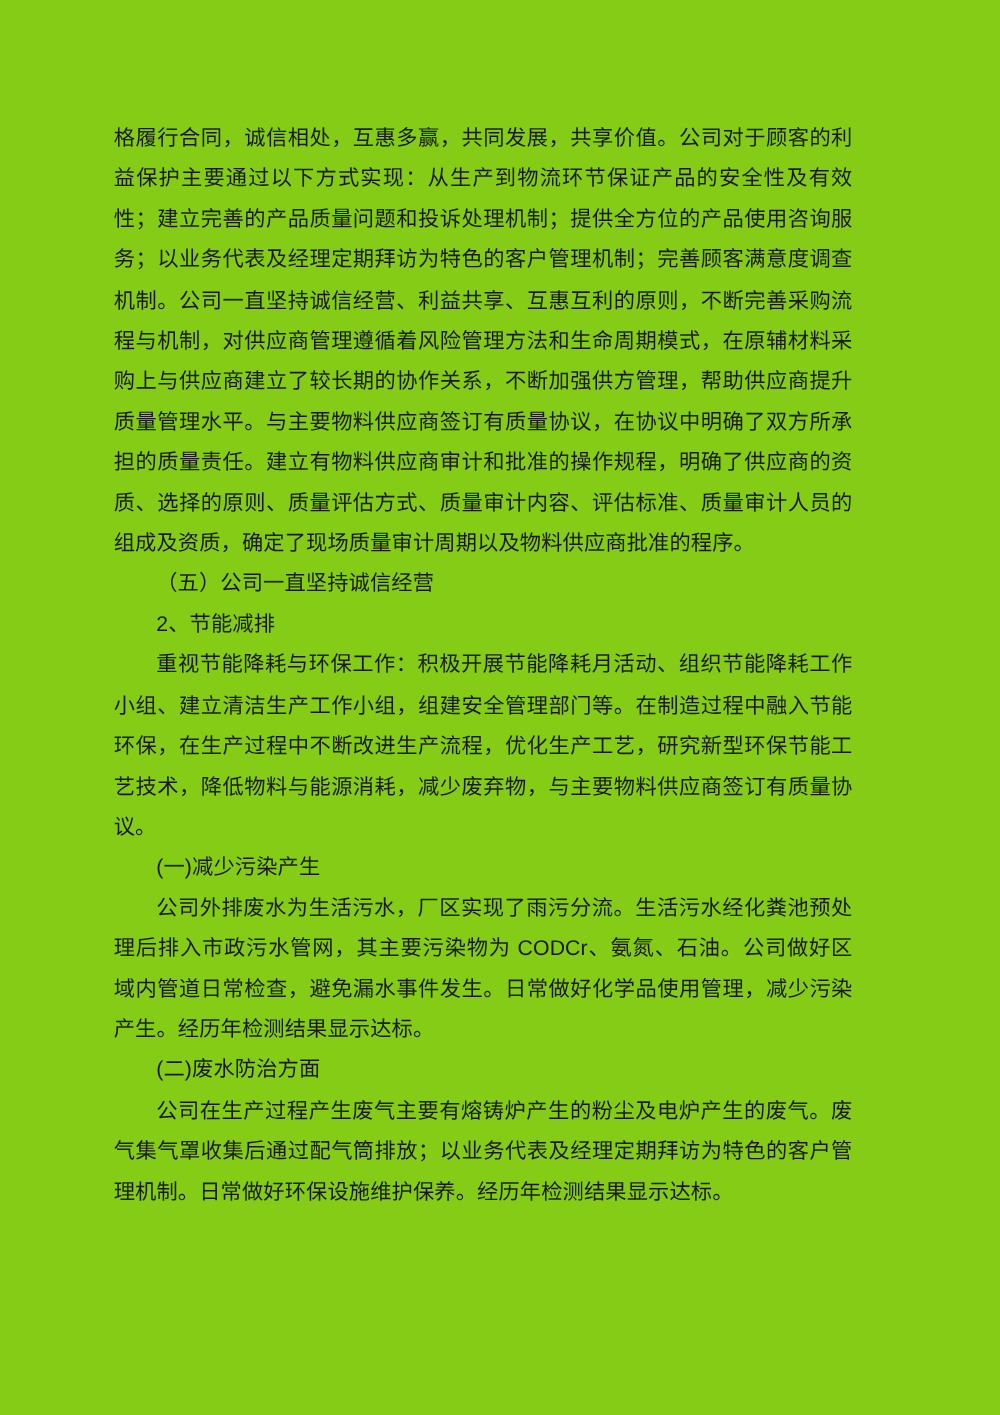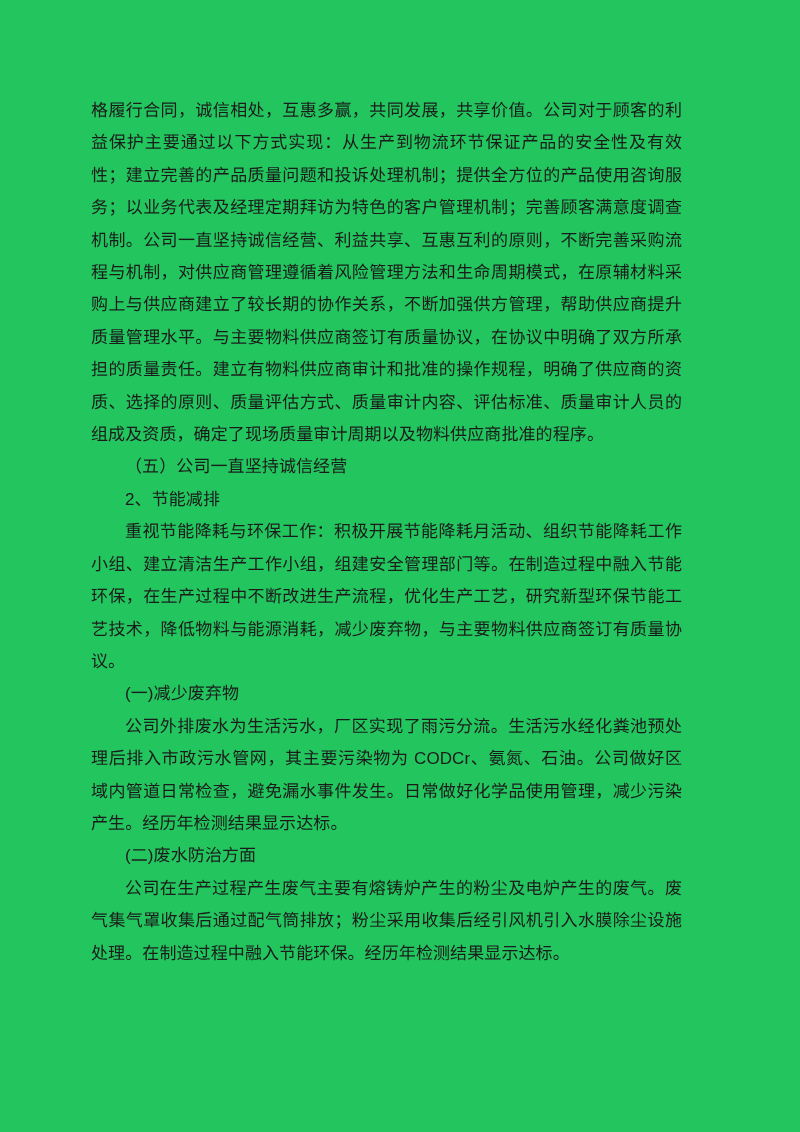--- a/index.html
+++ b/index.html
@@ -10,21 +10,21 @@
   body {
     width: 800px;
     height: 1132px;
     overflow: hidden;
   }
   .page {
     box-sizing: border-box;
     width: 800px;
     height: 1132px;
     padding: 95px 118px 40px 91px;
-    background: #22c55e;
+    background: #84cc16;
     font-family: "Liberation Sans", "DejaVu Sans", sans-serif;
     color: #1b1b1b;
   }
   .para {
     margin: 0;
     font-size: 17px;
     line-height: 32.4px;
     text-align: justify;
     word-break: break-all;
     letter-spacing: 0.1px;
@@ -37,17 +37,17 @@
   }
 </style>
 </head>
 <body>
 
 <div class="page">
   <p class="para">格履行合同，诚信相处，互惠多赢，共同发展，共享价值。公司对于顾客的利益保护主要通过以下方式实现：从生产到物流环节保证产品的安全性及有效性；建立完善的产品质量问题和投诉处理机制；提供全方位的产品使用咨询服务；以业务代表及经理定期拜访为特色的客户管理机制；完善顾客满意度调查机制。公司一直坚持诚信经营、利益共享、互惠互利的原则，不断完善采购流程与机制，对供应商管理遵循着风险管理方法和生命周期模式，在原辅材料采购上与供应商建立了较长期的协作关系，不断加强供方管理，帮助供应商提升质量管理水平。与主要物料供应商签订有质量协议，在协议中明确了双方所承担的质量责任。建立有物料供应商审计和批准的操作规程，明确了供应商的资质、选择的原则、质量评估方式、质量审计内容、评估标准、质量审计人员的组成及资质，确定了现场质量审计周期以及物料供应商批准的程序。</p>
   <p class="para ti heading">（五）公司一直坚持诚信经营</p>
   <p class="para ti heading">2、节能减排</p>
   <p class="para ti">重视节能降耗与环保工作：积极开展节能降耗月活动、组织节能降耗工作小组、建立清洁生产工作小组，组建安全管理部门等。在制造过程中融入节能环保，在生产过程中不断改进生产流程，优化生产工艺，研究新型环保节能工艺技术，降低物料与能源消耗，减少废弃物，与主要物料供应商签订有质量协议。</p>
-  <p class="para ti heading">(一)减少废弃物</p>
+  <p class="para ti heading">(一)减少污染产生</p>
   <p class="para ti">公司外排废水为生活污水，厂区实现了雨污分流。生活污水经化粪池预处理后排入市政污水管网，其主要污染物为 CODCr、氨氮、石油。公司做好区域内管道日常检查，避免漏水事件发生。日常做好化学品使用管理，减少污染产生。经历年检测结果显示达标。</p>
   <p class="para ti heading">(二)废水防治方面</p>
-  <p class="para ti">公司在生产过程产生废气主要有熔铸炉产生的粉尘及电炉产生的废气。废气集气罩收集后通过配气筒排放；粉尘采用收集后经引风机引入水膜除尘设施处理。在制造过程中融入节能环保。经历年检测结果显示达标。</p>
+  <p class="para ti">公司在生产过程产生废气主要有熔铸炉产生的粉尘及电炉产生的废气。废气集气罩收集后通过配气筒排放；以业务代表及经理定期拜访为特色的客户管理机制。日常做好环保设施维护保养。经历年检测结果显示达标。</p>
 </div>
 
 </body></html>

